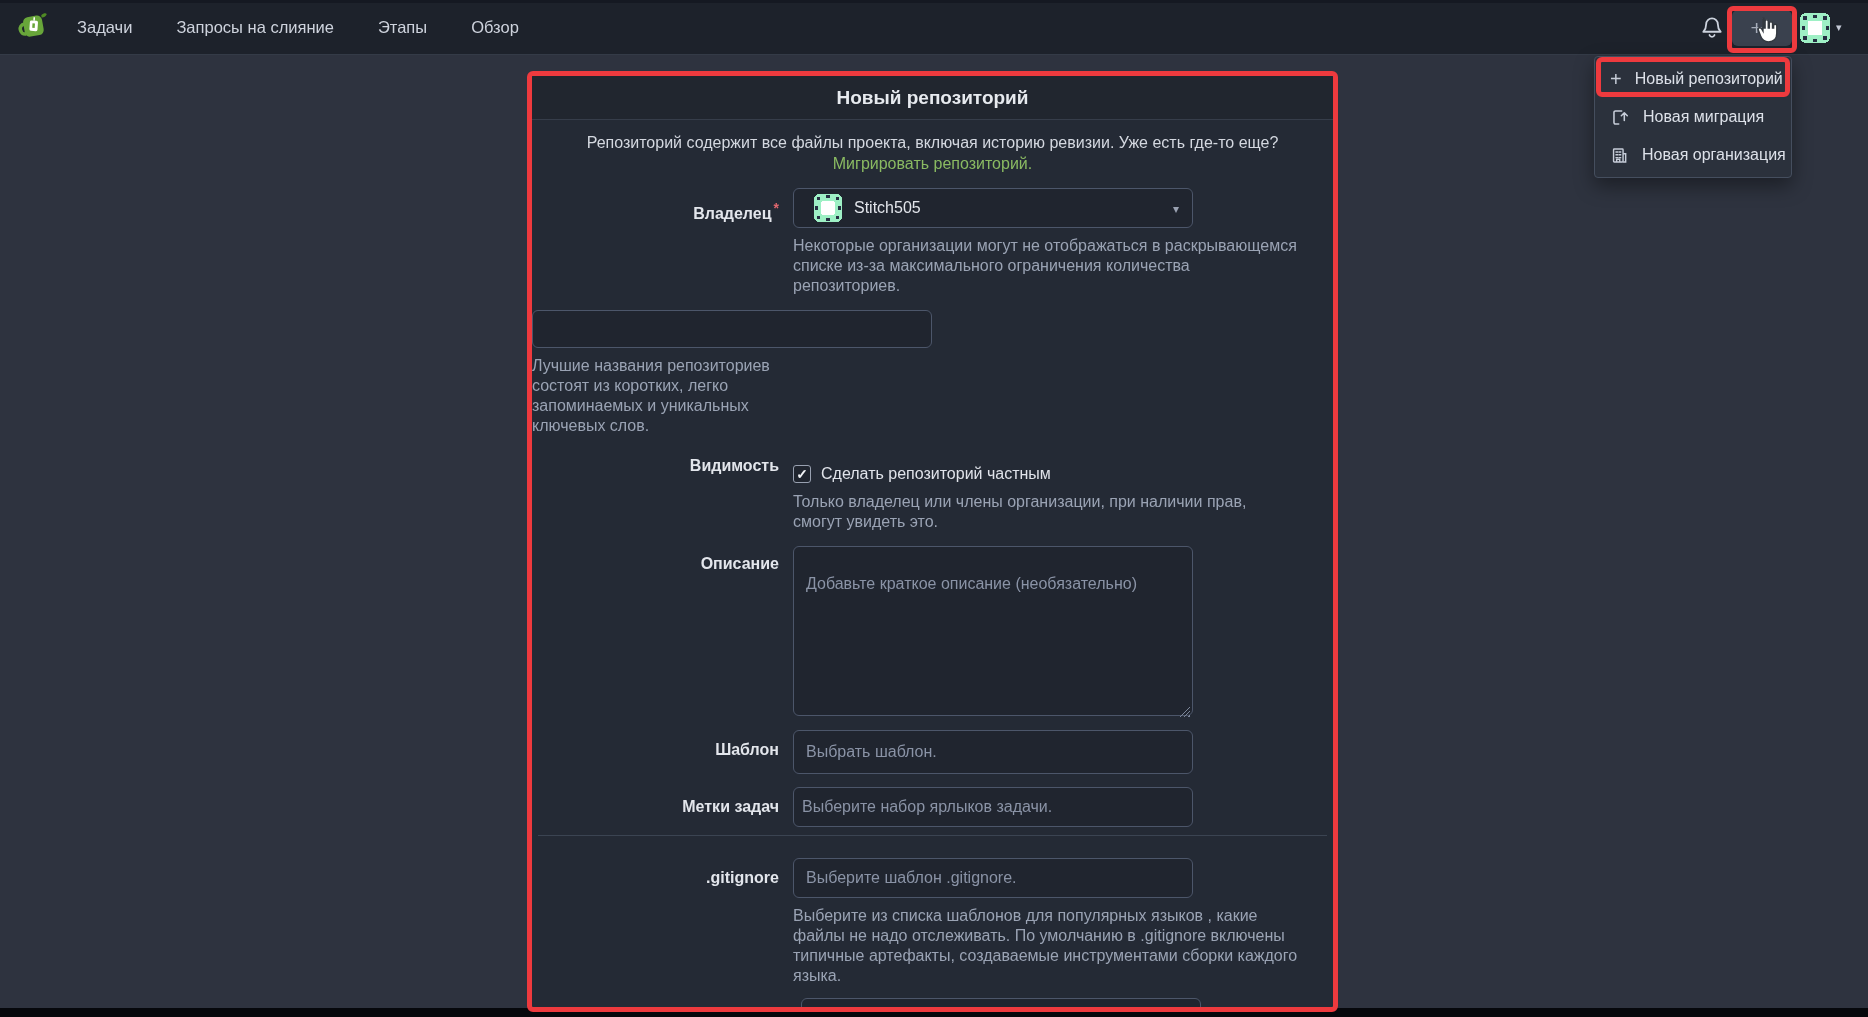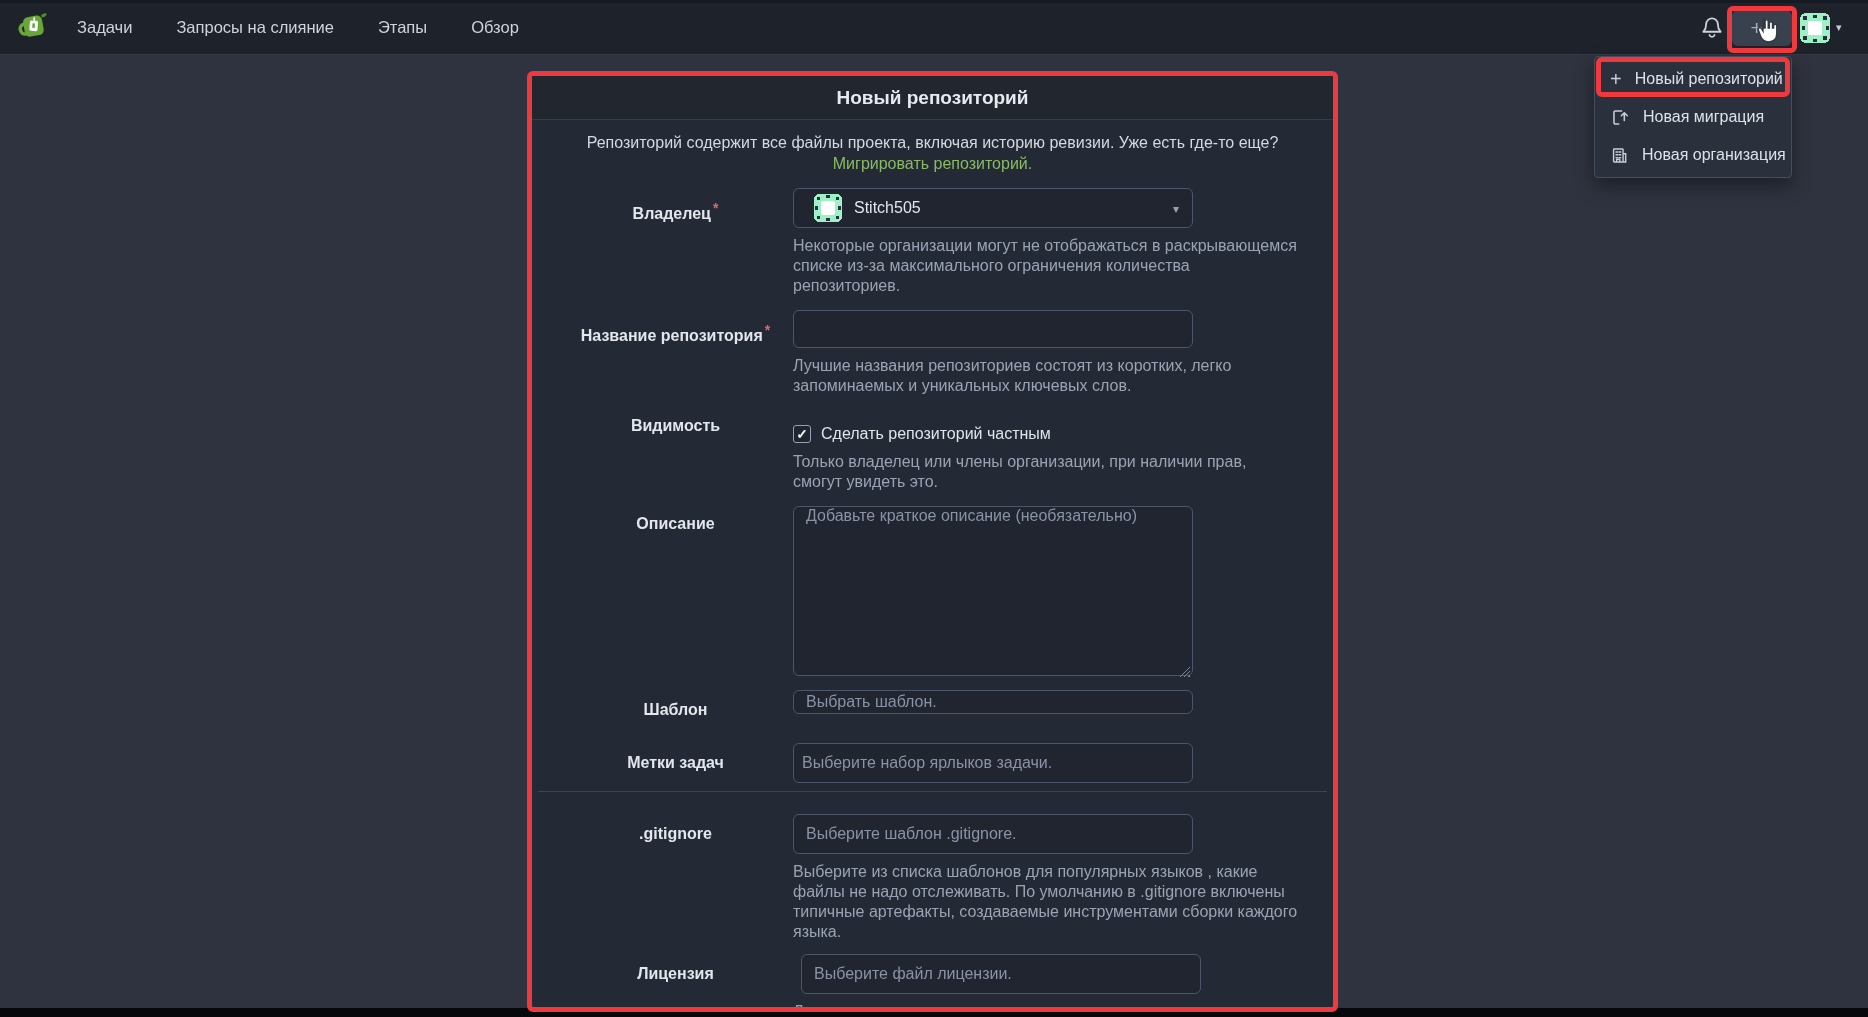--- a/index.html
+++ b/index.html
@@ -53,21 +53,21 @@
     border:5px solid #ee3a3e; border-radius:6px; background:#242a35;
     overflow:hidden; z-index:10;
   }
   .form-header { height:44px; background:#21262f; border-bottom:1px solid #363d4a;
     display:flex; align-items:center; justify-content:center; }
   .form-title { font-size:19px; font-weight:700; color:#e7eaef; }
   .intro { text-align:center; font-size:16px; line-height:21px; margin:12px auto 0; max-width:720px; color:#d4d8e0;}
   a.green, .green { color:#8aba62; text-decoration:none; cursor:pointer; }
 
   .frow { display:grid; grid-template-columns:261px auto; align-items:start; }
-  .flabel { text-align:center; padding-right:14px; font-weight:600; color:#e3e6ec; font-size:16px; line-height:40px; white-space:nowrap;padding-left:40px;}
+  .flabel { text-align:right; padding-right:14px; font-weight:600; color:#e3e6ec; font-size:16px; line-height:40px; white-space:nowrap;padding-left:40px;}
   .flabel .req { color:#e0676e; font-size:14px; vertical-align:6px; margin-left:2px;}
   .flabel.short { line-height:20px; padding-top:2px;}
   .flabel.desc { line-height:20px; padding-top:10px;}
 
   .control, select.control, input.control {
     width:400px; height:40px; background:#20252f; border:1px solid #4c566a;
     border-radius:6px; color:#dce0e8; font-size:16px; font-family:"Liberation Sans",sans-serif;
   }
   input.control { height:38px; padding:0 12px; }
   input.control::placeholder, textarea.control::placeholder { color:#8a93a6; opacity:1;}
@@ -78,21 +78,21 @@
 
   .help { max-width:505px; color:#9aa3b4; font-size:16px; line-height:20px; margin-top:8px;}
 
   .checkline { display:flex; align-items:center; gap:10px; height:20px; margin-top:10px;}
   .checkbox { width:18px; height:18px; background:#20252f; border:1px solid #98a0b0; border-radius:3px;
     display:flex; align-items:center; justify-content:center; cursor:pointer;}
   .checkbox .mark { color:#f2f4f7; font-size:14px; font-weight:700; line-height:1; margin-top:-1px;}
   .checklabel { font-size:16px; color:#e0e3ea; }
 
   .ta-wrap { position:relative; width:400px; margin-top:2px;}
-  textarea.control { width:400px; height:170px; padding:0 12px; resize:none; }
+  textarea.control { width:400px; height:170px; padding:28px 12px; resize:none; }
   .grip { position:absolute; right:3px; bottom:3px; width:11px; height:11px;
     background:repeating-linear-gradient(135deg, transparent 0 2px, #7d879a 2px 3px);
     clip-path:polygon(100% 0, 100% 100%, 0 100%); }
 
   .divider { border-top:1px solid #3b4452; margin:8px 6px 0 6px; }
 
   .m-owner   { margin-top:14px; }
   .m-name    { margin-top:14px; }
   .m-vis     { margin-top:18px; }
   .m-desc    { margin-top:12px; }
@@ -217,23 +217,20 @@
           </svg>
         </span>
         <span class="owner-name">Stitch505</span>
         <span class="sel-caret">▾</span>
       </div>
       <div class="help">Некоторые организации могут не отображаться в раскрывающемся списке из-за максимального ограничения количества репозиториев.</div>
     </div>
   </div>
 
   <div class="frow m-name">
-    <div class="flabel">
-      <span>Название репозитория</span><span class="req">*</span>
-    </div>
     <div>
       <input class="control" type="text" value="" style="">
       <div class="help">Лучшие названия репозиториев состоят из коротких, легко запоминаемых и уникальных ключевых слов.</div>
     </div>
   </div>
 
   <div class="frow m-vis">
     <div class="flabel short">Видимость</div>
     <div>
       <div class="checkline">
@@ -250,21 +247,21 @@
     <div class="flabel desc">Описание</div>
     <div class="ta-wrap">
       <textarea class="control" placeholder="Добавьте краткое описание (необязательно)" style=""></textarea>
       <span class="grip"></span>
     </div>
   </div>
 
   <div class="frow m-tpl">
     <div class="flabel">Шаблон</div>
     <div>
-      <input class="control" style="height: 24px;" type="text" placeholder="Выбрать шаблон.">
+      <input class="control" style="height: 44px;" type="text" placeholder="Выбрать шаблон.">
     </div>
   </div>
 
   <div class="frow m-lbl">
     <div class="flabel">Метки задач</div>
     <div>
       <input class="control" style="height: 40px; padding-left: 8px;" type="text" placeholder="Выберите набор ярлыков задачи.">
     </div>
   </div>
 

